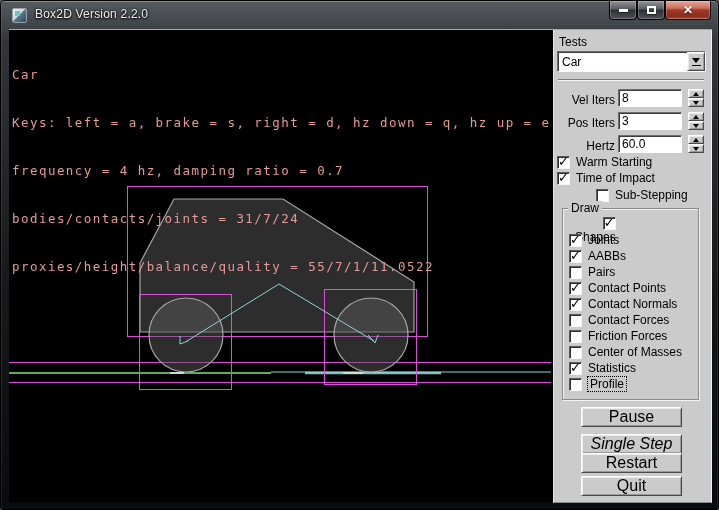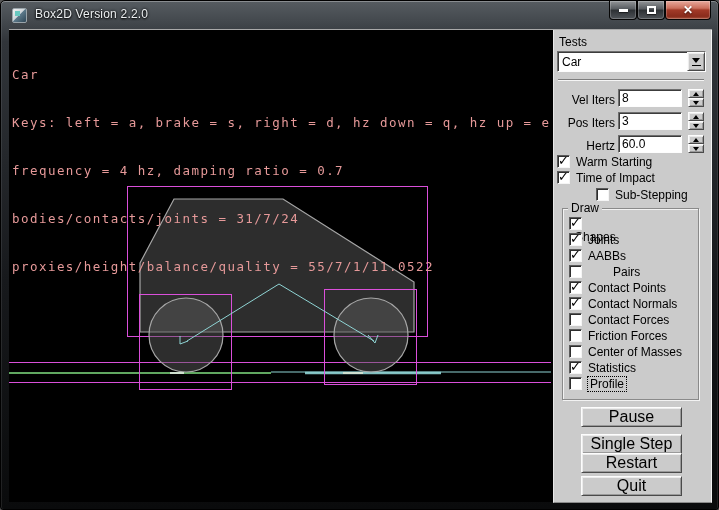--- a/index.html
+++ b/index.html
@@ -81,21 +81,21 @@
   .tri-down{width:0;height:0;border:4px solid transparent;border-top:5px solid #000;border-bottom:none;}
   .dd-underline{width:9px;height:1px;background:#000;margin-top:2px;}
   .separator{position:absolute;left:4px;top:49px;width:146px;height:2px;border-top:1px solid #7d7d7d;border-bottom:1px solid #f5f5f5;}
   .spinrow{position:absolute;left:0;width:156px;height:18px;display:flex;align-items:flex-end;}
   .spinrow .lbl{width:64px;text-align:right;padding-right:3px;}
   .spinrow .field{width:64px;height:18px;display:flex;align-items:center;padding-left:3px;font-size:12px;}
   .spinner{width:16px;height:18px;margin-left:6px;display:flex;flex-direction:column;}
   .spin-half{flex:1;display:flex;align-items:center;justify-content:center;}
   .tri-up-s{width:0;height:0;border:3px solid transparent;border-bottom:4px solid #000;border-top:none;}
   .tri-down-s{width:0;height:0;border:3px solid transparent;border-top:4px solid #000;border-bottom:none;}
-  .cbrow{position:absolute;display:flex;align-items:flex-start;height:14px;cursor:default;}
+  .cbrow{position:absolute;display:flex;align-items:flex-end;height:14px;cursor:default;}
   .cb{
     width:13px;height:13px;background:#fff;flex:none;position:relative;
     border:1px solid;border-color:#5a5a5a #f5f5f5 #f5f5f5 #5a5a5a;
     box-shadow:inset 1px 1px 0 #2e2e2e;
   }
   .cb[data-checked="true"]::after{
     content:"✓";position:absolute;left:0px;top:-3px;color:#000;
     font-size:13px;font-weight:bold;font-family:"DejaVu Sans",sans-serif;
   }
   .cbrow .cblabel{margin-left:6px;white-space:nowrap;}
@@ -244,21 +244,21 @@
           <span class="cblabel">Shapes</span>
         </div>
         <div class="cbrow" style="left:6px;top:24px;">
           <span class="cb" data-checked="true"></span>
           <span class="cblabel">Joints</span>
         </div>
         <div class="cbrow" style="left:6px;top:40px;">
           <span class="cb" data-checked="true"></span>
           <span class="cblabel">AABBs</span>
         </div>
-        <div class="cbrow" style="left:6px;top:56px;gap:25px;">
+        <div class="cbrow" style="left:6px;top:56px;">
           <span class="cb" data-checked="false"></span>
           <span class="cblabel">Pairs</span>
         </div>
         <div class="cbrow" style="left:6px;top:72px;">
           <span class="cb" data-checked="true"></span>
           <span class="cblabel">Contact Points</span>
         </div>
         <div class="cbrow" style="left:6px;top:88px;">
           <span class="cb" data-checked="true"></span>
           <span class="cblabel">Contact Normals</span>
@@ -279,18 +279,18 @@
           <span class="cb" data-checked="true"></span>
           <span class="cblabel">Statistics</span>
         </div>
         <div class="cbrow" style="left:6px;top:168px;">
           <span class="cb" data-checked="false"></span>
           <span class="cblabel focused">Profile</span>
         </div>
       </div>
 
       <div class="btn raised" style="top:377px;">Pause</div>
-      <div class="btn raised" style="top:404px;">Single Step</div>
+      <div class="btn raised" style="top:404px;font-style:italic;">Single Step</div>
       <div class="btn raised" style="top:446px;">Quit</div>
       <div class="btn raised" style="top:423px;">Restart</div>
     </div>
   </div>
 </div>
 
 </body></html>

